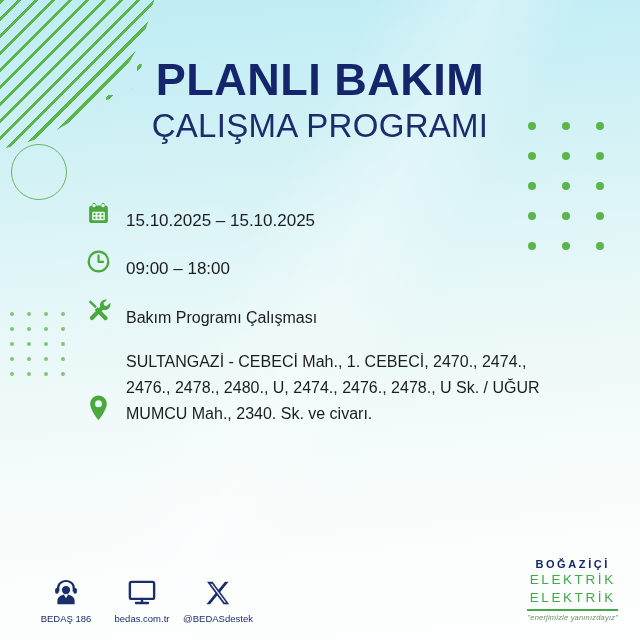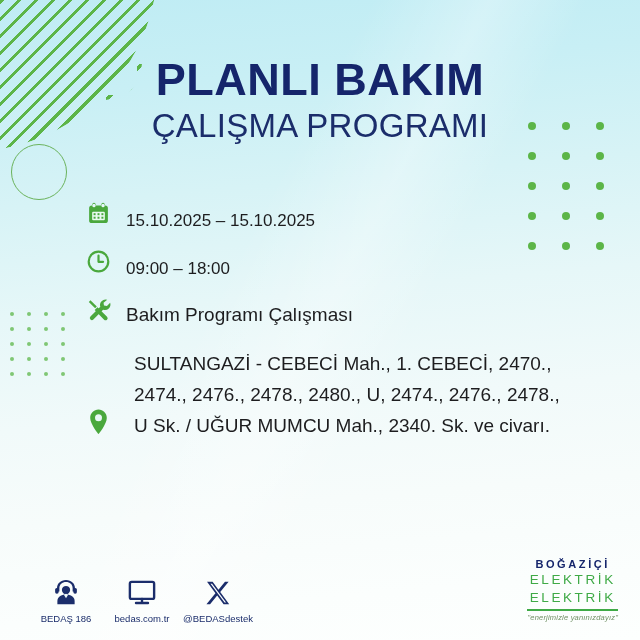--- a/index.html
+++ b/index.html
@@ -65,23 +65,23 @@
   .title-sub {
     font-size:33px; font-weight:normal; letter-spacing:.3px;
     color:#1b2d6b; line-height:1.12; margin-top:4px;
   }
 
   
   .info { position:absolute; left:86px; top:200px; width:480px; }
   .row { display:flex; align-items:flex-end; margin-bottom:14px; }
   .row .ico { width:40px; min-width:40px; height:34px; display:flex;
               align-items:flex-start; justify-content:flex-start; padding-top:1px; }
-  .row .txt { font-size:19px; color:#1d1d1f; line-height:1.52; padding-top:5px; }
+  .row .txt { font-size:16px; color:#1d1d1f; line-height:1.52; padding-top:5px; }
   .row-date .txt, .row-time .txt { font-size:17px; }
-  .row-addr { margin-top:2px;gap:8px; }
+  .row-addr { margin-top:2px; }
   .row-addr .txt { line-height:1.62; }
 
   
   .footer { position:absolute; left:0; bottom:16px; width:640px; height:66px; }
   .contacts { position:absolute; left:28px; bottom:0; display:flex; }
   .contact { width:76px; text-align:center; }
   .contact .cico { height:34px; display:flex; align-items:flex-end; justify-content:center; }
   .contact .clabel { font-size:9.5px; color:#1b2d6b; margin-top:6px; white-space:nowrap; }
 
   .brand { position:absolute; right:22px; bottom:2px; text-align:center; }

